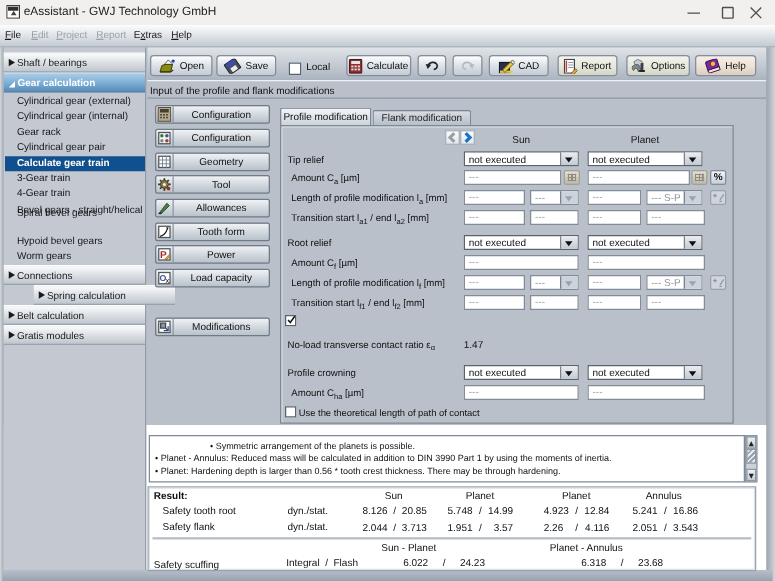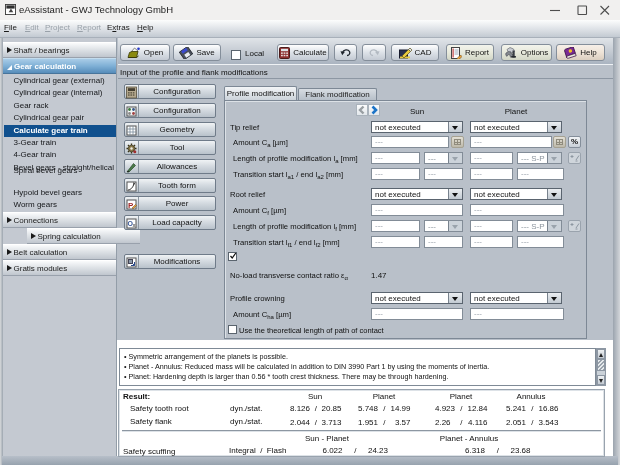--- a/index.html
+++ b/index.html
@@ -432,21 +432,21 @@
       <span class="tx">not executed</span>
       <span class="ar"></span>
     </div>
   <div class="abs field" style="left:371px;top:308px;width:92px;height:12px;">---</div>
   <div class="abs field" style="left:470px;top:308px;width:94px;height:12px;">---</div>
 
   <div class="abs cb" style="left:228px;top:325px;"></div>
   <div class="abs cklbl" style="left:239px;top:326px;">Use the theoretical length of path of contact</div>
 
   <div class="abs" id="bbox">
-    <div style="top:3px;">• Symmetric arrangement of the planets is possible.</div>
+    <div style="top:3px;margin-left:44px;">• Symmetric arrangement of the planets is possible.</div>
     <div style="top:13px;">• Planet - Annulus: Reduced mass will be calculated in addition to DIN 3990 Part 1 by using the moments of inertia.</div>
     <div style="top:23px;">• Planet: Hardening depth is larger than 0.56 * tooth crest thickness. There may be through hardening.</div>
   </div>
   <div class="abs" id="bscroll">
     <div class="sbtn" id="sup" style="top:0;"></div>
     <div id="sthumb"></div>
     <div class="sbtn" id="sdn" style="top:26px;"></div>
   </div>
 
   <div class="abs" id="result"></div>

